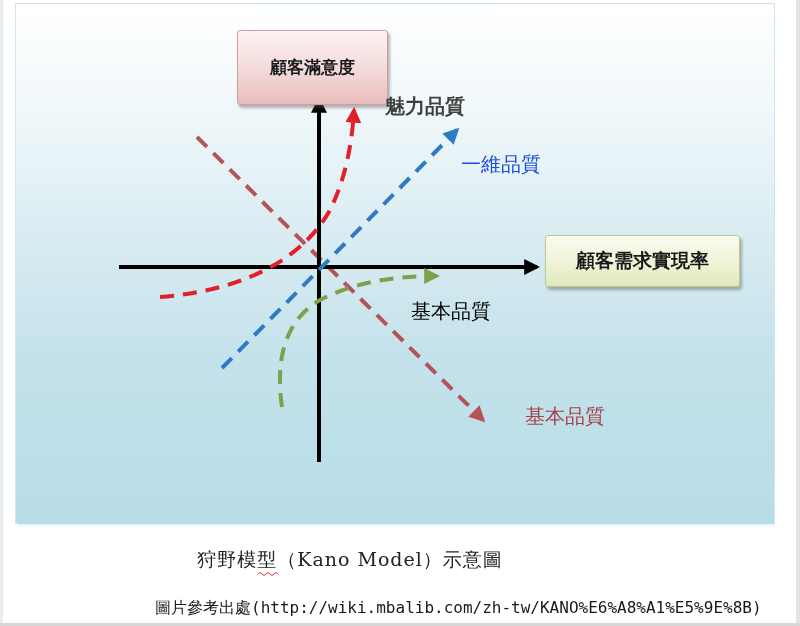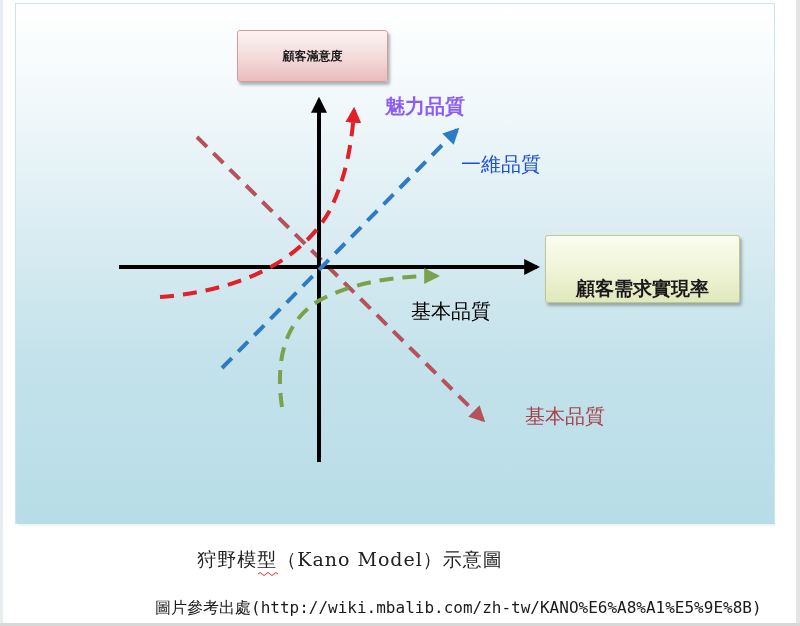--- a/index.html
+++ b/index.html
@@ -22,33 +22,33 @@
     background: linear-gradient(to bottom, rgba(150,200,215,0.35), rgba(255,255,255,0));
   }
   svg.diagram { position: absolute; left: 0; top: 0; }
   .label-box {
     position: absolute; box-sizing: border-box; display: flex; align-items: center; justify-content: center;
     font-family: "DejaVu Serif", serif; font-weight: bold; color: #1a1a1a;
     box-shadow: 2px 3px 3px rgba(90,90,90,0.45);
     border-radius: 3px;
   }
   .y-box {
-    left: 237px; top: 30px; width: 151px; height: 52px;
+    left: 237px; top: 30px; width: 151px; height: 75px;
     background: linear-gradient(to bottom, #fdf3f3 0%, #f3d9d9 55%, #e8bcbc 100%);
-    border: 1px solid #d49b9b; font-size: 12px;
+    border: 1px solid #d49b9b; font-size: 17px;
   }
   .x-box {
-    left: 545px; top: 235px; width: 195px; height: 68px;
+    left: 545px; top: 235px; width: 195px; height: 52px;
     background: linear-gradient(to bottom, #fbfcf0 0%, #eff3d6 55%, #dfe8bc 100%);
-    border: 1px solid #bccb8d; font-size: 19px; align-items: flex-end;
+    border: 1px solid #bccb8d; font-size: 19px;
   }
   .curve-label {
     position: absolute; font-family: "DejaVu Serif", serif; font-size: 20px; white-space: nowrap;
   }
-  .lbl-attractive { left: 385px; top: 93px; color: #8b5cf6; font-weight: bold; }
+  .lbl-attractive { left: 385px; top: 93px; color: #404040; font-weight: bold; }
   .lbl-onedim { left: 461px; top: 151px; color: #1d4ed8; }
   .lbl-mustbe { left: 411px; top: 298px; color: #000000; }
   .lbl-reverse { left: 525px; top: 403px; color: #a5434a; }
   .caption {
     position: absolute; left: 0; top: 547px; width: 700px; text-align: center;
     font-family: "DejaVu Serif", serif; font-size: 19px; color: #222; letter-spacing: 1px;
   }
   .source {
     position: absolute; left: 155px; top: 598px; white-space: nowrap;
     font-family: "DejaVu Sans Mono", monospace; font-size: 16px; color: #1a1a1a;

